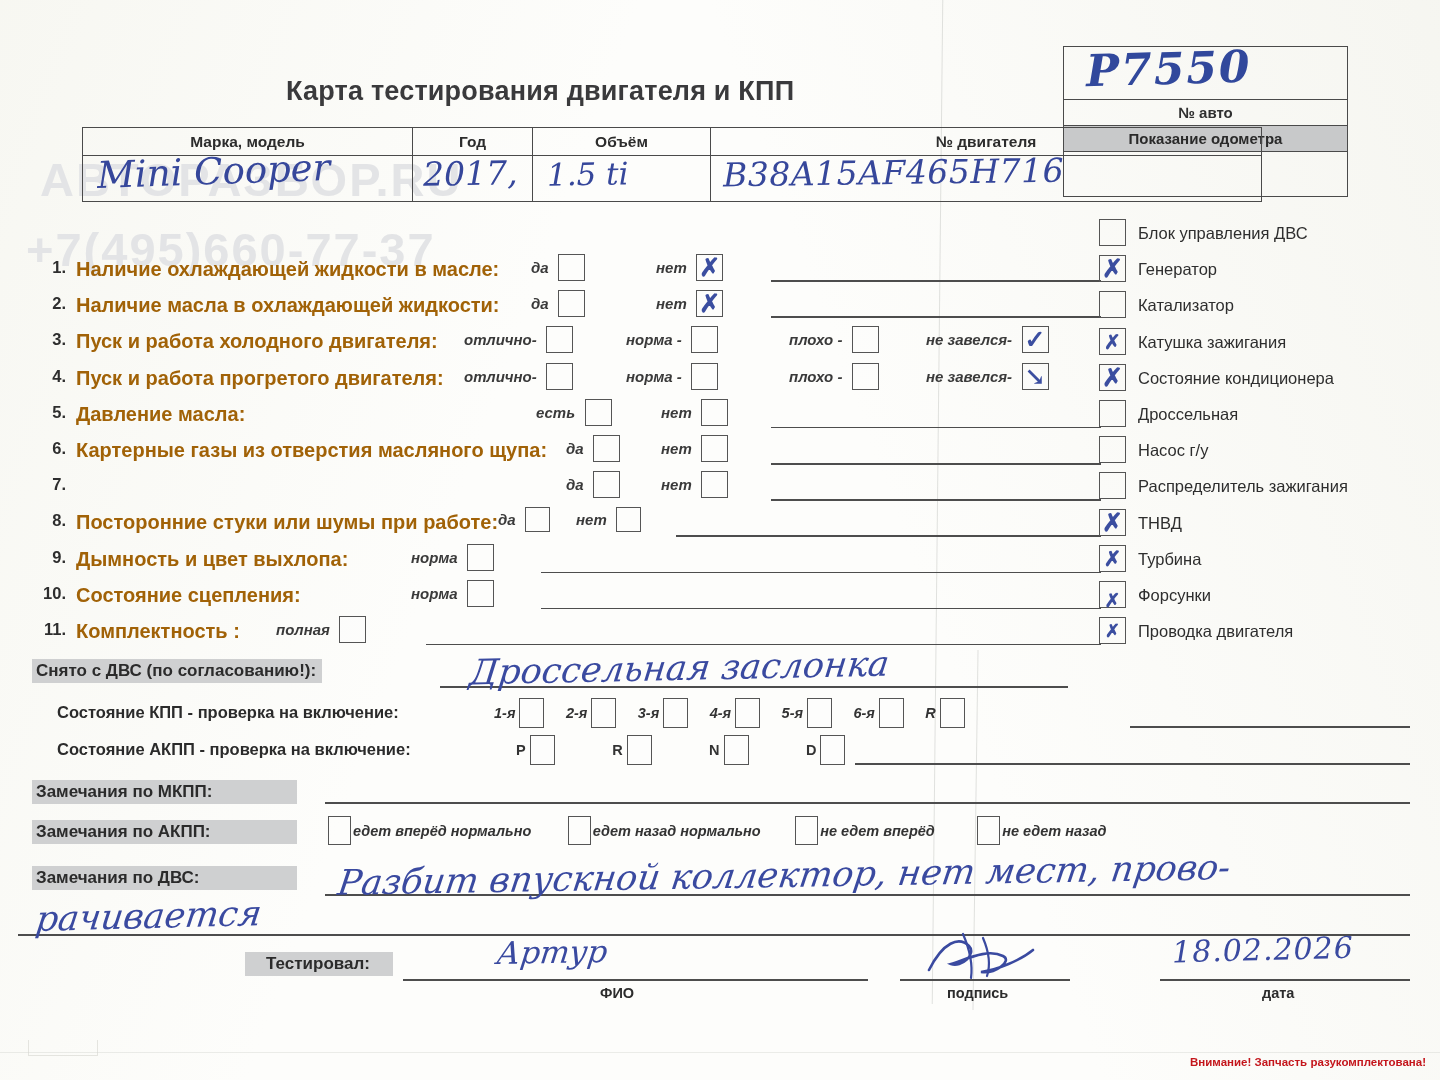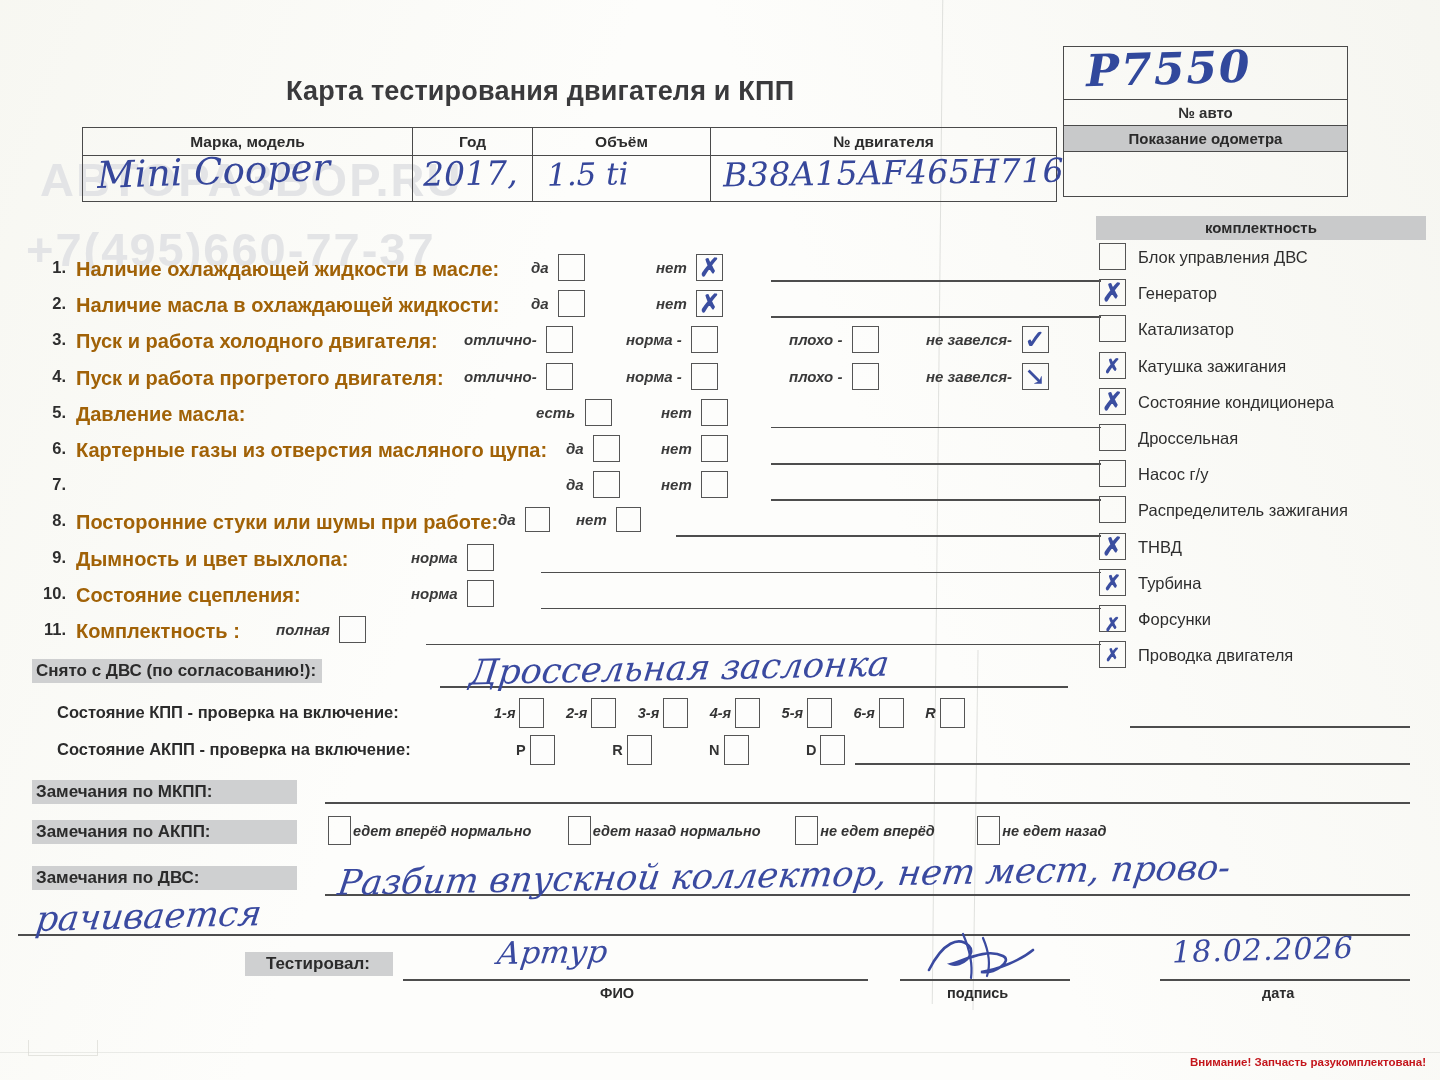--- a/index.html
+++ b/index.html
@@ -53,21 +53,21 @@
   .cell-odo { height:26px; text-align:center; font-size:15px; font-weight:bold;
      line-height:26px; background:#c8c9ca; color:#2a2a2a; }
   .cell-blank { height:46px; }
   .hw-plate {
     position:absolute; left:22px; top:-4px;
     font-family:"DejaVu Serif", serif; font-style:italic; font-weight:bold;
     font-size:44px; color:#31489c; transform:rotate(-1.6deg); letter-spacing:2px;
   }
 
   
-  .vtable { position:absolute; left:82px; top:127px; width:975px;
+  .vtable { position:absolute; left:82px; top:127px; width:1180px;
     border:1.4px solid #4a4a4a; border-collapse:collapse; }
   .vtable td { border:1.4px solid #4a4a4a; padding:0; }
   .vh { height:28px; text-align:center; font-size:15.5px; font-weight:bold; color:#2c2c2c; }
   .vv { height:46px; position:relative; }
   .hw {
     font-family:"DejaVu Serif", serif; font-style:italic;
     color:#36479b; white-space:nowrap;
   }
   .hw-mark { position:absolute; left:14px; top:-6px; font-size:37px; transform:rotate(-2deg); }
   .hw-year { position:absolute; left:10px; top:-2px; font-size:33px; transform:rotate(-1deg); }
@@ -362,21 +362,20 @@
       <span class="ctext">Комплектность :</span>
       <span class="opt" style="left:240px">
         <span class="lab">полная</span>
         <span class="box"></span>
       </span>
       <span class="rule" style="left:390px; top:30px; width:675px;"></span>
     </div>
   </div>
 
   <div class="kompl">
-    <div class="kompl-hd">комплектность</div>
 
     <div class="krow">
       <span class="kbox"></span>
       <span class="klab">Блок управления ДВС</span>
     </div>
     <div class="krow">
       <span class="kbox">
           <span class="x">✗</span>
         </span>
       <span class="klab">Генератор</span>

